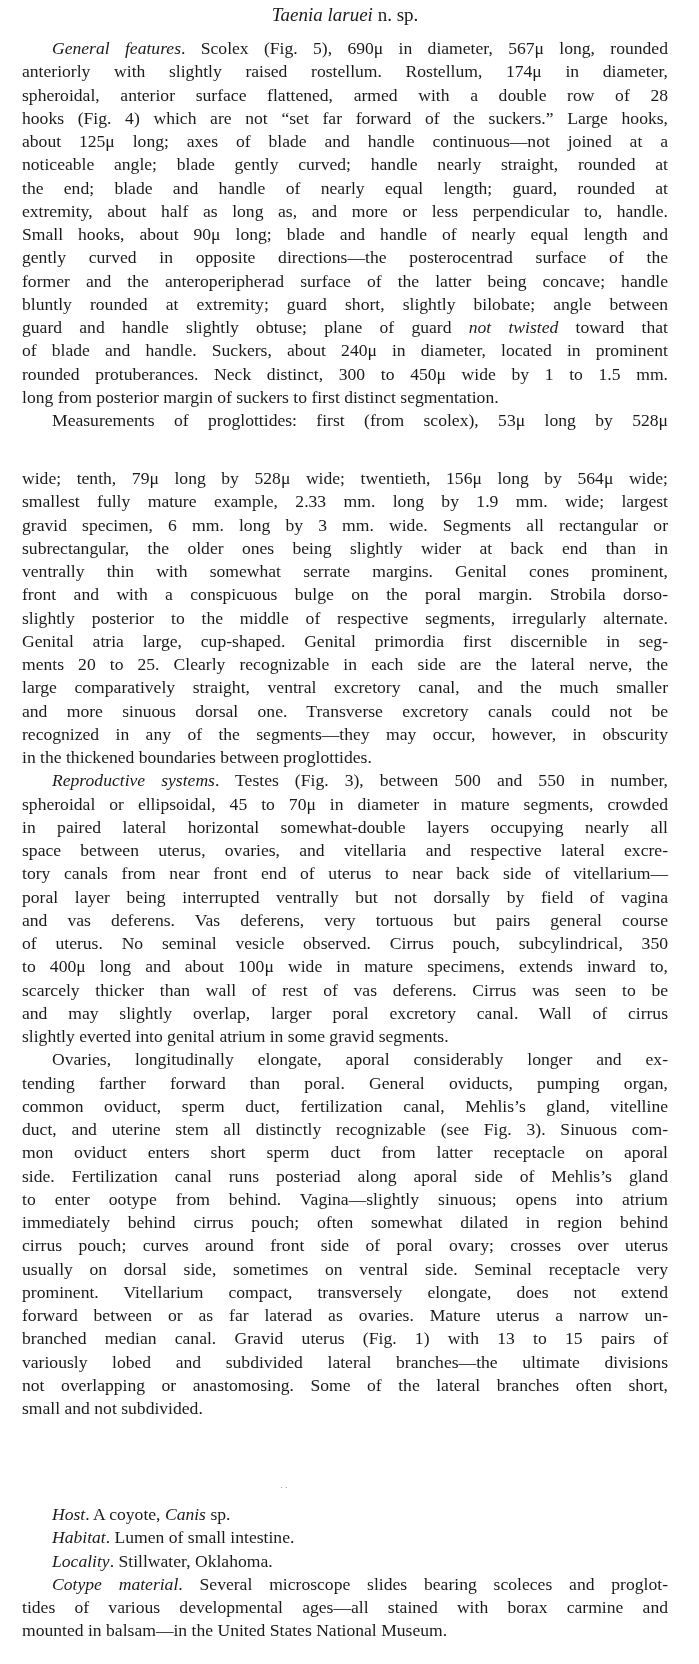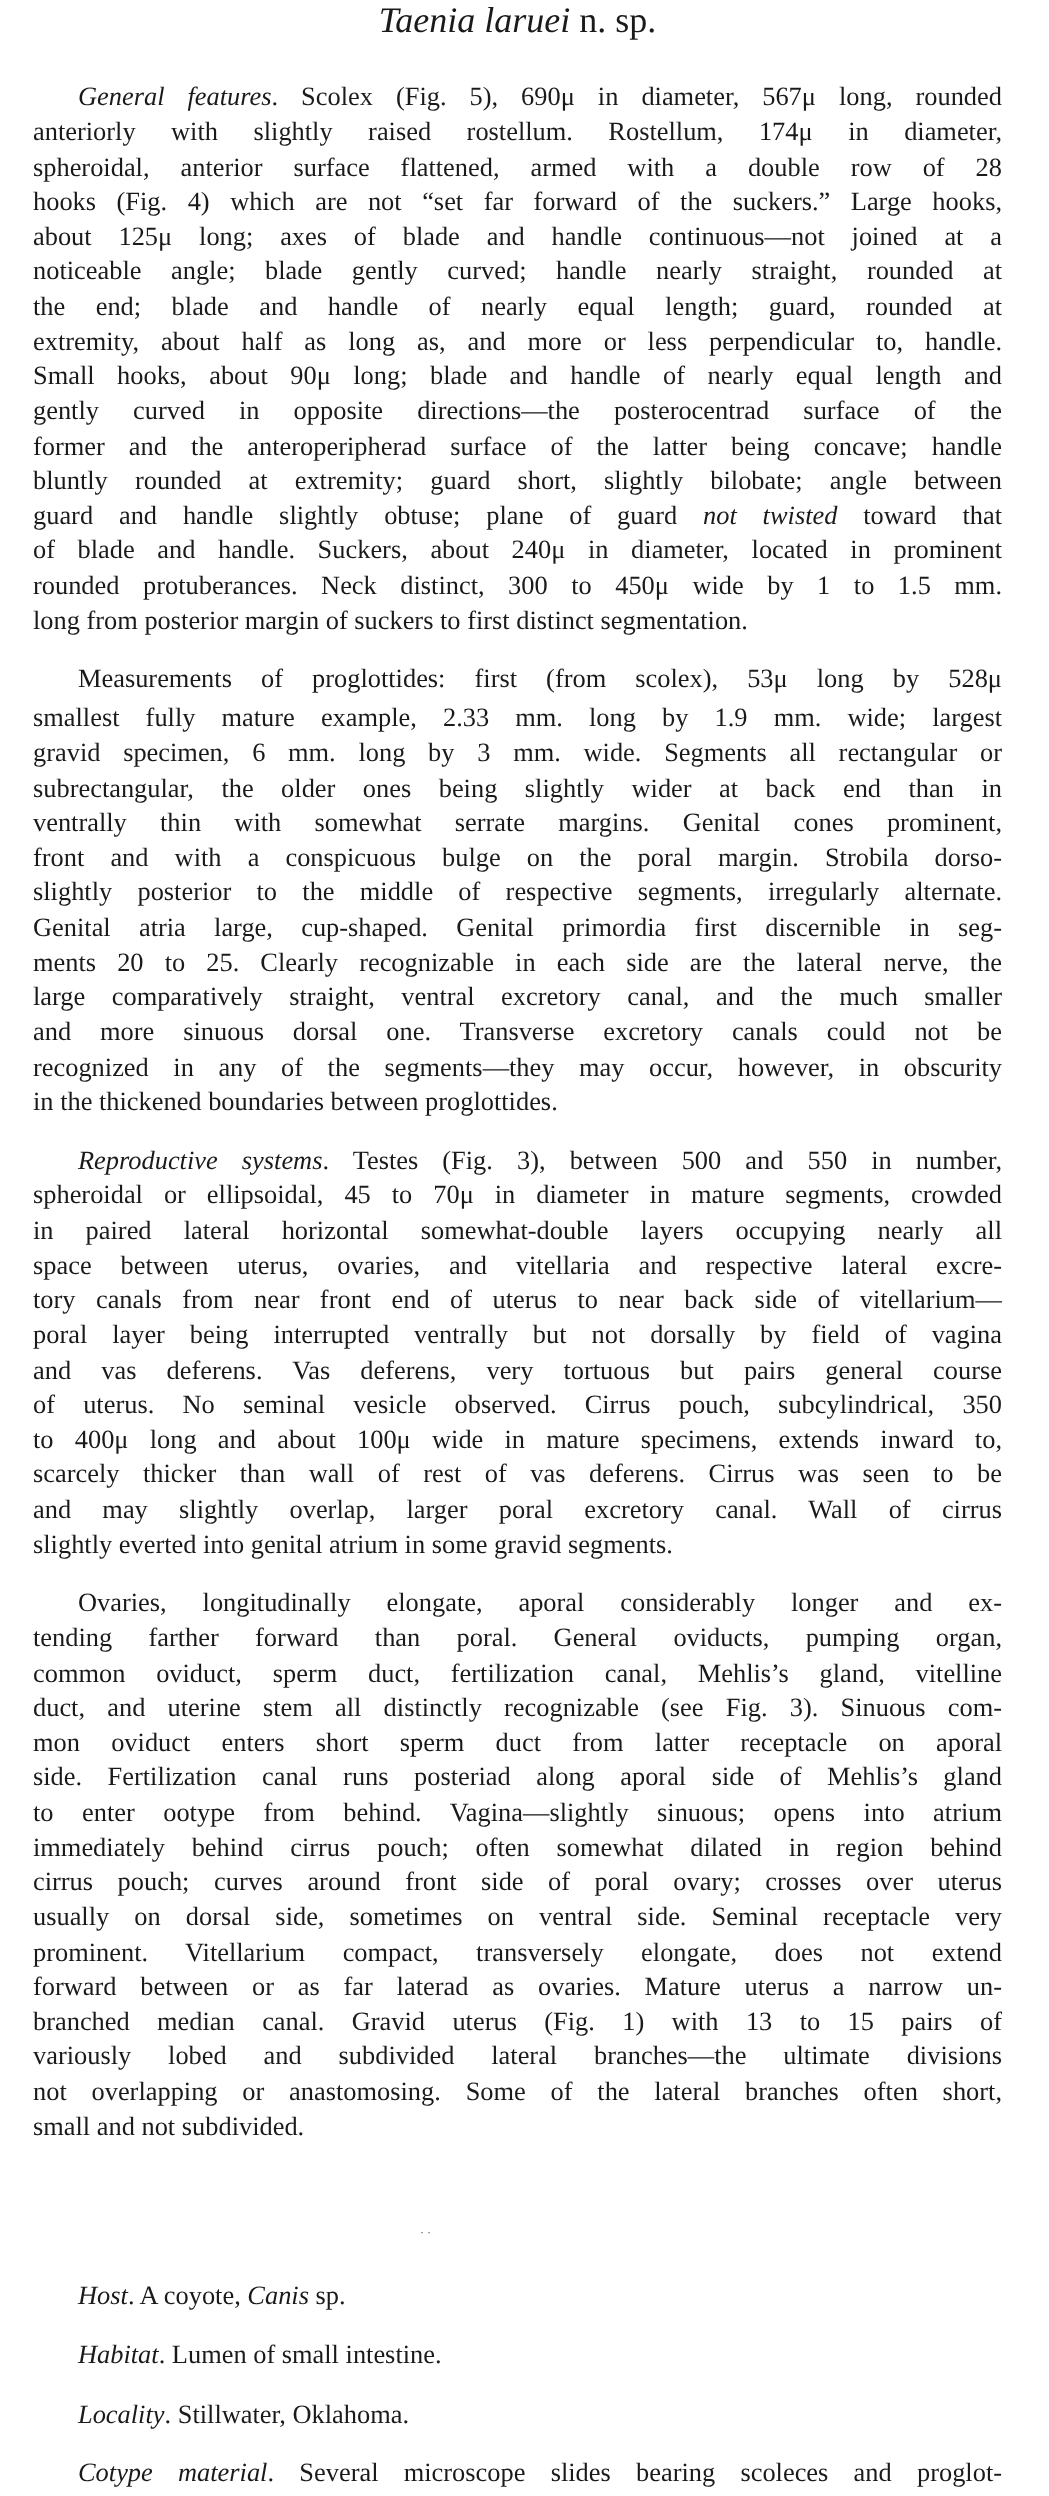--- a/index.html
+++ b/index.html
@@ -1,23 +1,23 @@
 <!DOCTYPE html>
 <html><head>
 <meta charset="utf-8">
 <style>
   html, body { margin: 0; padding: 0; background: #ffffff; }
   body { width: 699px; height: 1664px; overflow: hidden; position: relative; color: #1a1a1a; }
   .page { position: absolute; left: 22px; top: 0; width: 646px; font-family: "Liberation Serif", "DejaVu Serif", serif; font-size: 17.6px; }
-  .title { position: absolute; top: 3px; left: 0; width: 646px; text-align: center; line-height: 23px; font-size: 24px; }
+  .title { position: absolute; top: 3px; left: 0; width: 646px; text-align: center; line-height: 23px; font-size: 19px; }
   .title i { font-style: italic; }
   .block { position: absolute; left: 0; width: 646px; }
   .ln { display: block; height: 23.25px; line-height: 23.25px; white-space: nowrap; text-align: justify; text-align-last: justify; }
   .ln.last { text-align-last: left; }
-  .ln.ind { padding-left: 30px; margin-top: 16px; }
+  .ln.ind { padding-left: 30px; }
   i { font-style: italic; }
   .hang { position: absolute; left: 258px; top: 1487px; font-size: 8px; color: #444; letter-spacing: 2px; line-height: 8px; }
 </style>
 </head>
 <body>
 
 <div class="page">
   <div class="title">
     <i>Taenia laruei</i><span> n. sp.</span>
   </div>
@@ -36,20 +36,21 @@
     <span class="ln">former and the anteroperipherad surface of the latter being concave; handle</span>
     <span class="ln">bluntly rounded at extremity; guard short, slightly bilobate; angle between</span>
     <span class="ln"><span>guard and handle slightly obtuse; plane of guard </span><i>not twisted</i><span> toward that</span></span>
     <span class="ln">of blade and handle. Suckers, about 240μ in diameter, located in prominent</span>
     <span class="ln">rounded protuberances. Neck distinct, 300 to 450μ wide by 1 to 1.5 mm.</span>
     <span class="ln last">long from posterior margin of suckers to first distinct segmentation.</span>
     <span class="ln ind">Measurements of proglottides: first (from scolex), 53μ long by 528μ</span>
   </div>
 
   <div class="block" style="top:467px;">
+    <span class="ln">wide; tenth, 79μ long by 528μ wide; twentieth, 156μ long by 564μ wide;</span>
     <span class="ln">smallest fully mature example, 2.33 mm. long by 1.9 mm. wide; largest</span>
     <span class="ln">gravid specimen, 6 mm. long by 3 mm. wide. Segments all rectangular or</span>
     <span class="ln">subrectangular, the older ones being slightly wider at back end than in</span>
     <span class="ln">ventrally thin with somewhat serrate margins. Genital cones prominent,</span>
     <span class="ln">front and with a conspicuous bulge on the poral margin. Strobila dorso-</span>
     <span class="ln">slightly posterior to the middle of respective segments, irregularly alternate.</span>
     <span class="ln">Genital atria large, cup-shaped. Genital primordia first discernible in seg-</span>
     <span class="ln">ments 20 to 25. Clearly recognizable in each side are the lateral nerve, the</span>
     <span class="ln">large comparatively straight, ventral excretory canal, and the much smaller</span>
     <span class="ln">and more sinuous dorsal one. Transverse excretory canals could not be</span>

